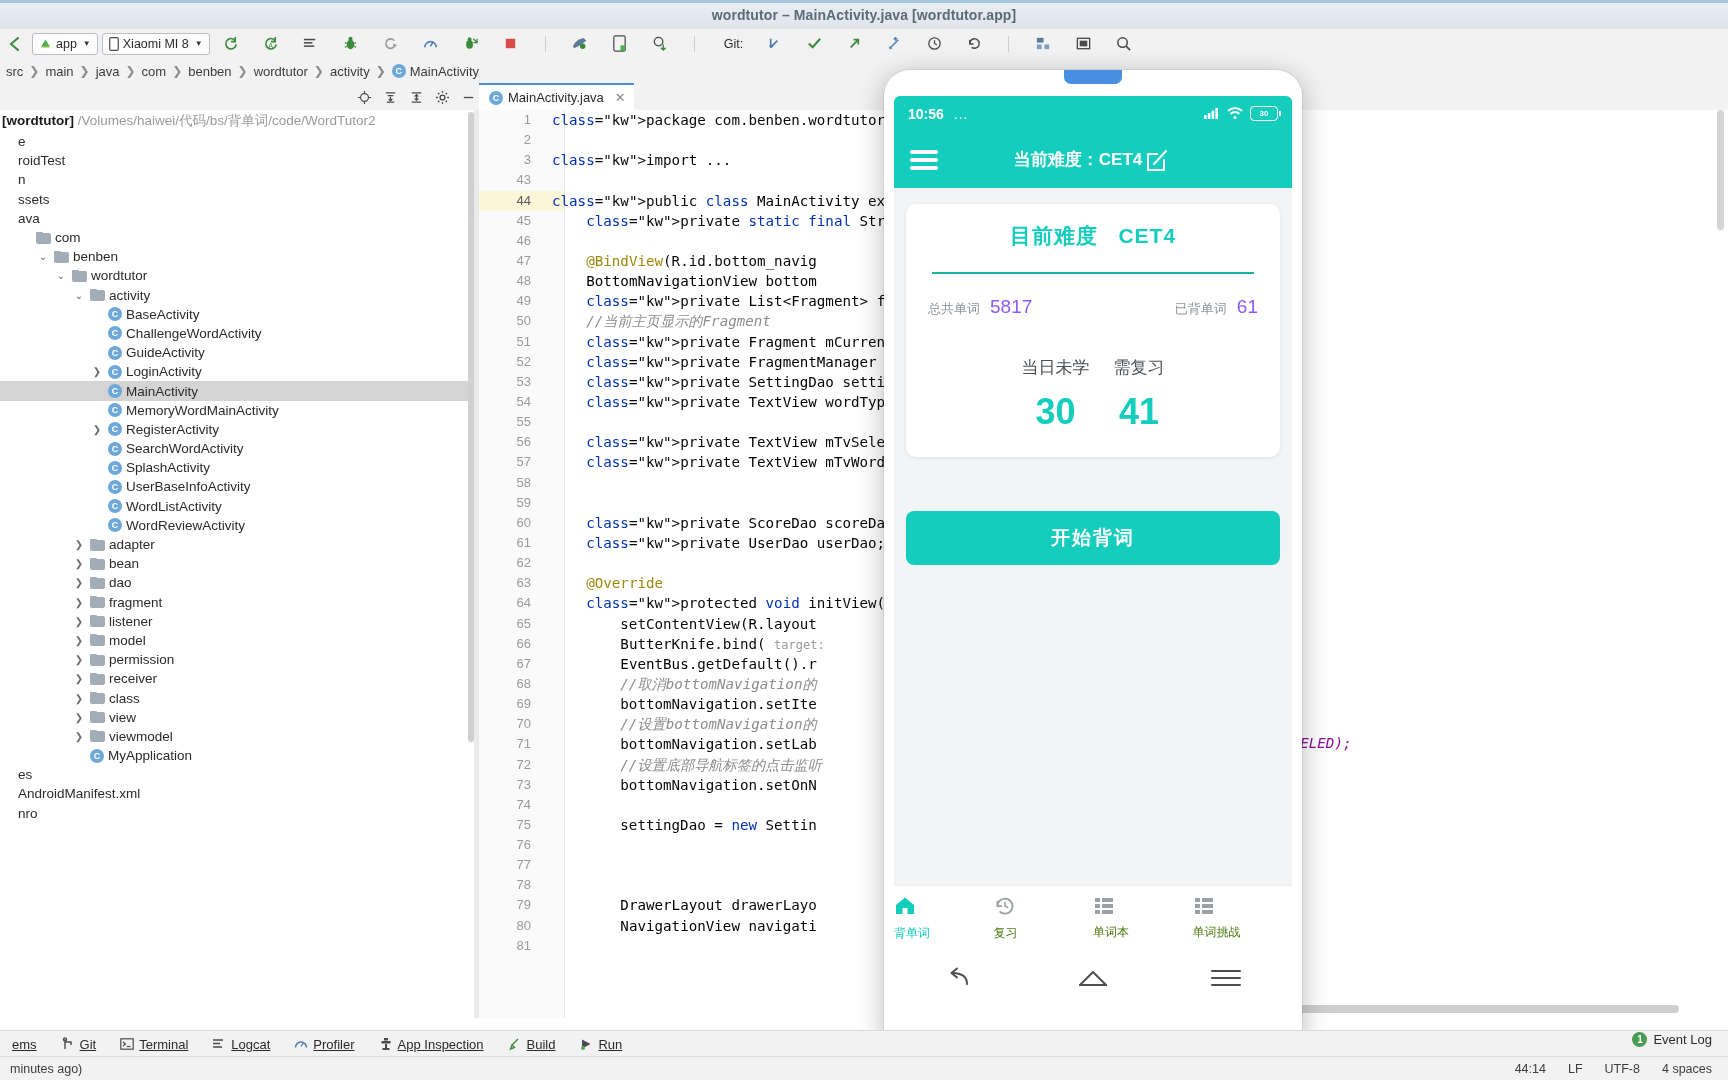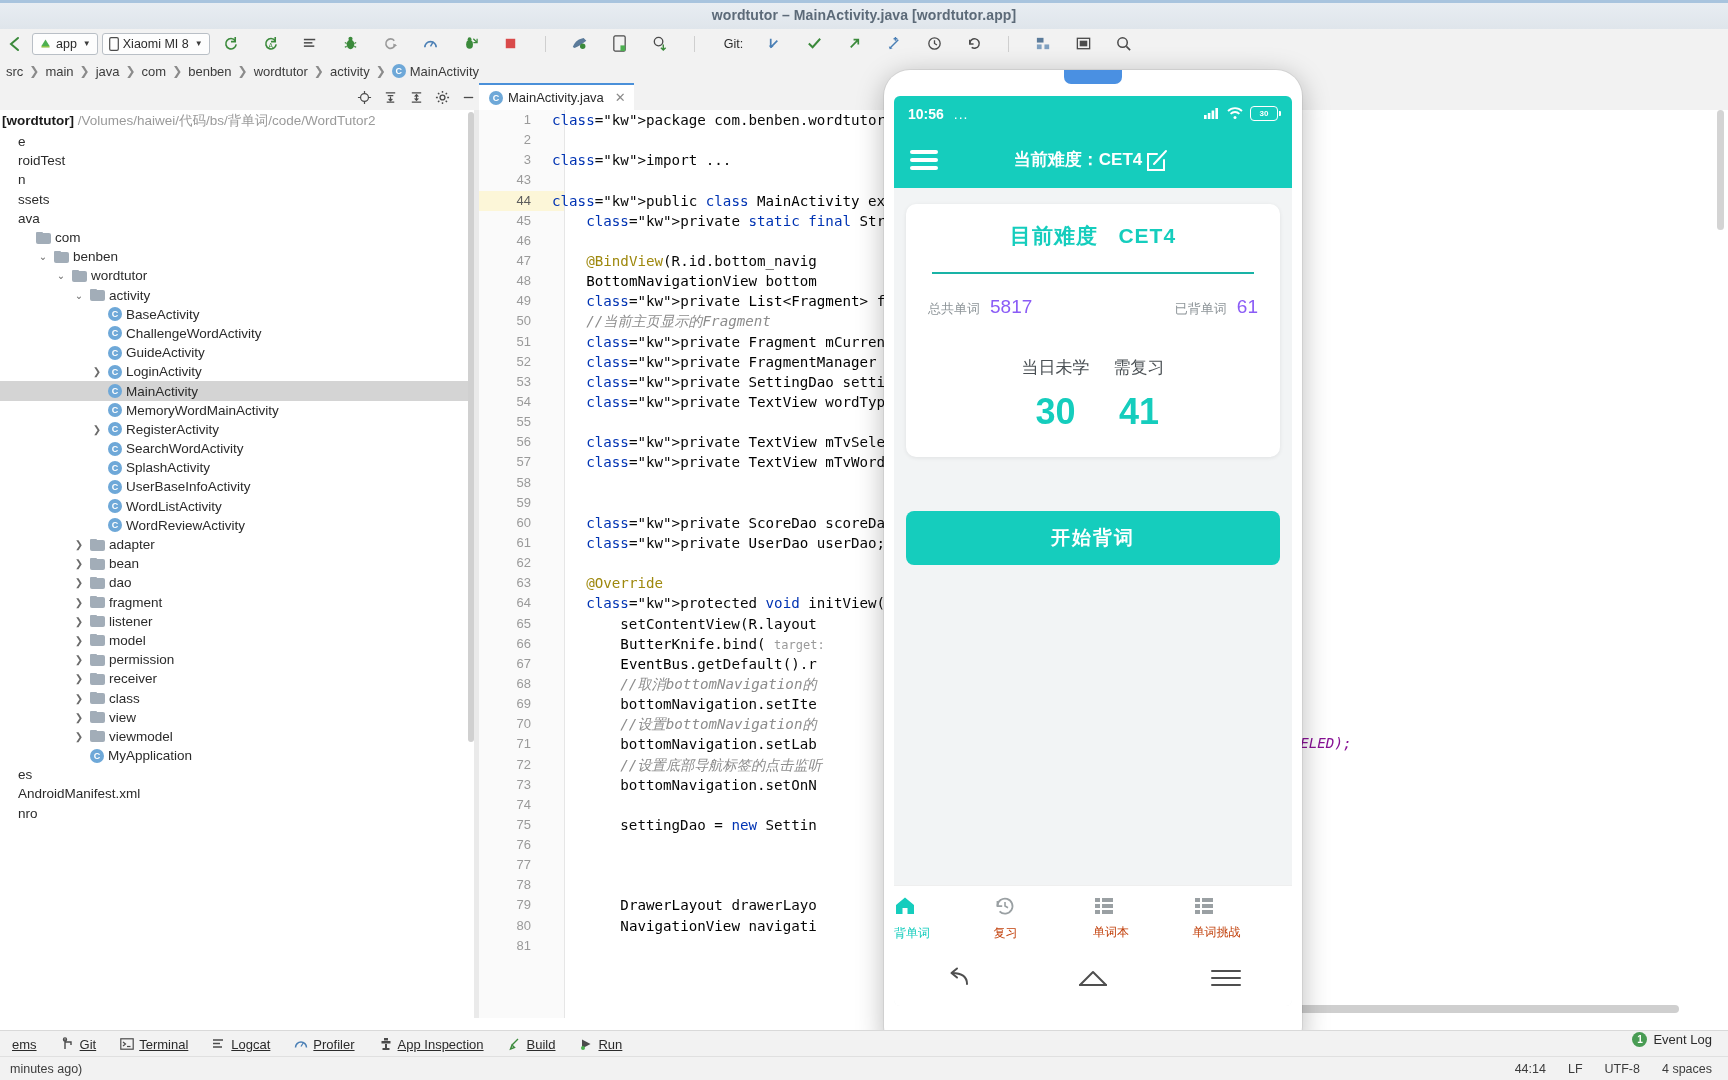--- a/index.html
+++ b/index.html
@@ -218,21 +218,21 @@
   .startbtn{
     margin:54px 12px 0 12px;height:54px;background:#15cdbd;border-radius:8px;
     display:flex;align-items:center;justify-content:center;
     color:#fff;font-size:19px;font-weight:bold;letter-spacing:2px;
   }
   .ph-bottomnav{
     position:absolute;left:0;bottom:56px;width:398px;height:64px;background:#fff;
     display:flex;align-items:center;border-top:1px solid #efefef;
   }
   .bn{flex:1;display:flex;flex-direction:column;align-items:flex-start;gap:4px;}
-  .bn .bn-lbl{font-size:12px;color:#c2410c;}
+  .bn .bn-lbl{font-size:12px;color:#4d7c0f;}
   .bn.active .bn-lbl{color:#15cdbd;}
   .ph-sysnav{
     position:absolute;left:0;bottom:0;width:398px;height:56px;background:#fff;
     display:flex;align-items:center;
   }
   .sn{flex:1;display:flex;align-items:center;justify-content:center;}
   .sn-hamb{width:30px;height:16px;display:flex;flex-direction:column;justify-content:space-between;}
   .sn-hamb i{display:block;height:2.2px;background:#4f4f4f;border-radius:2px;}
 </style>
 </head>

